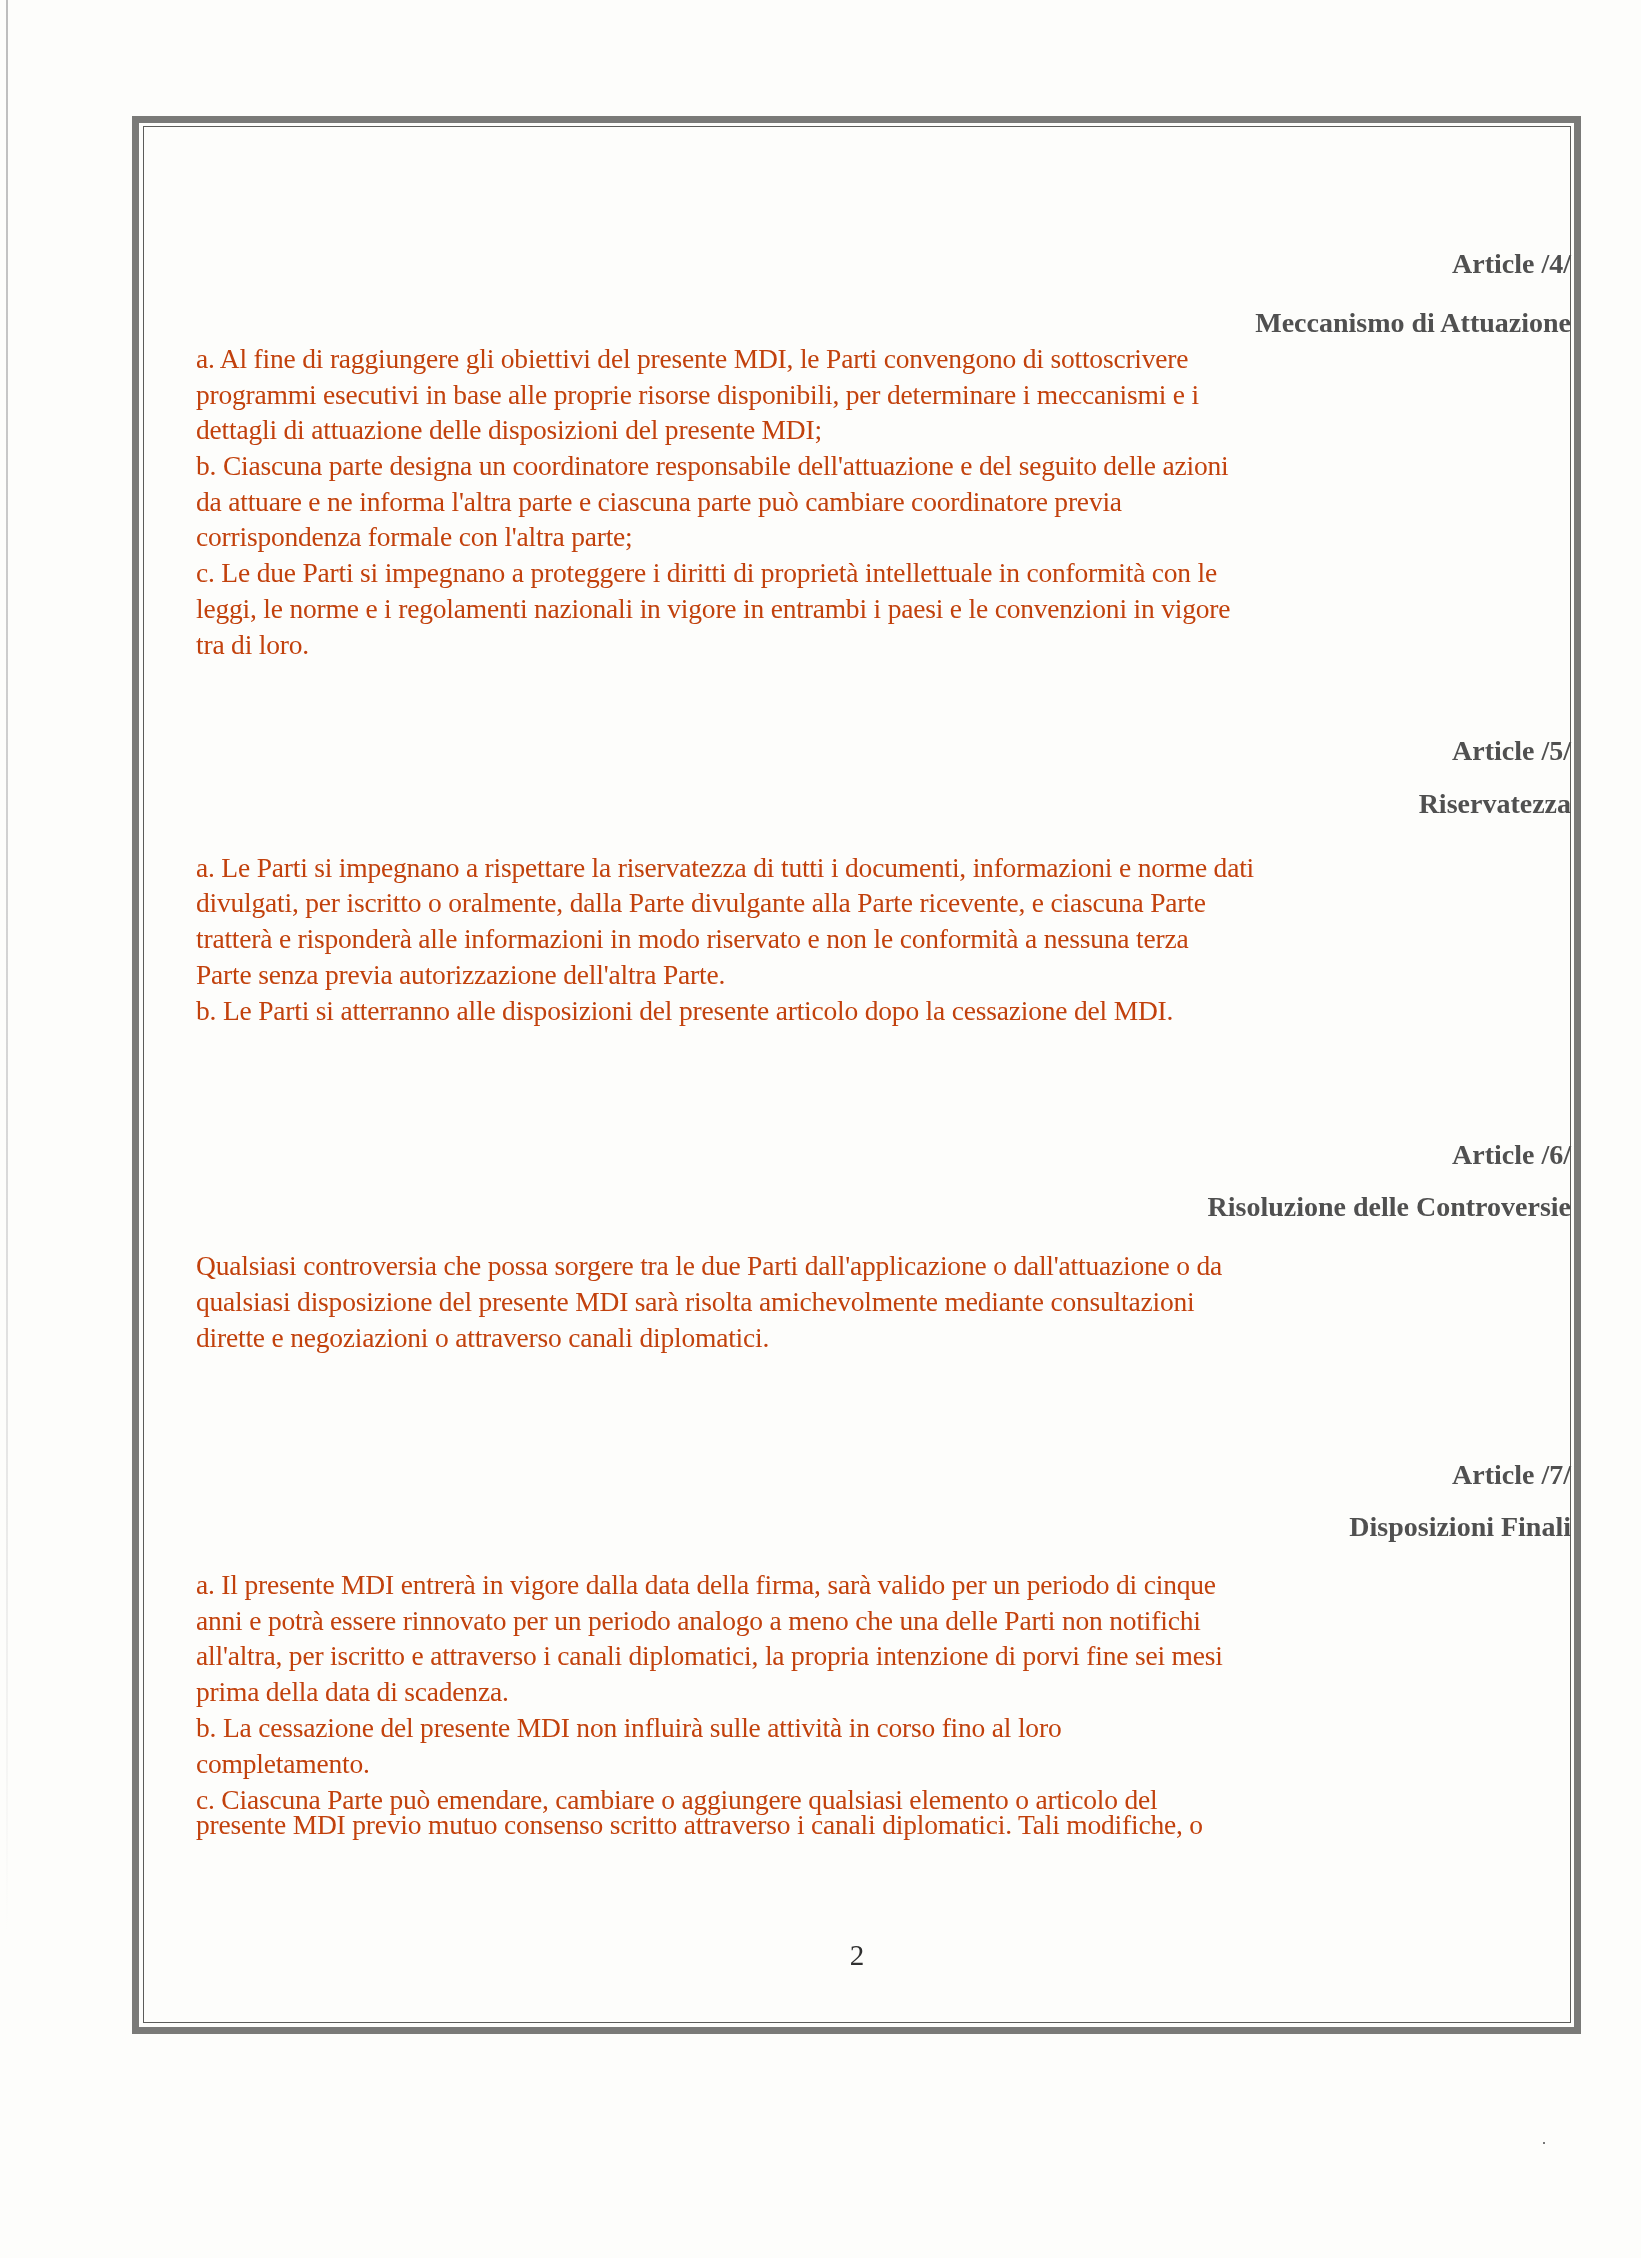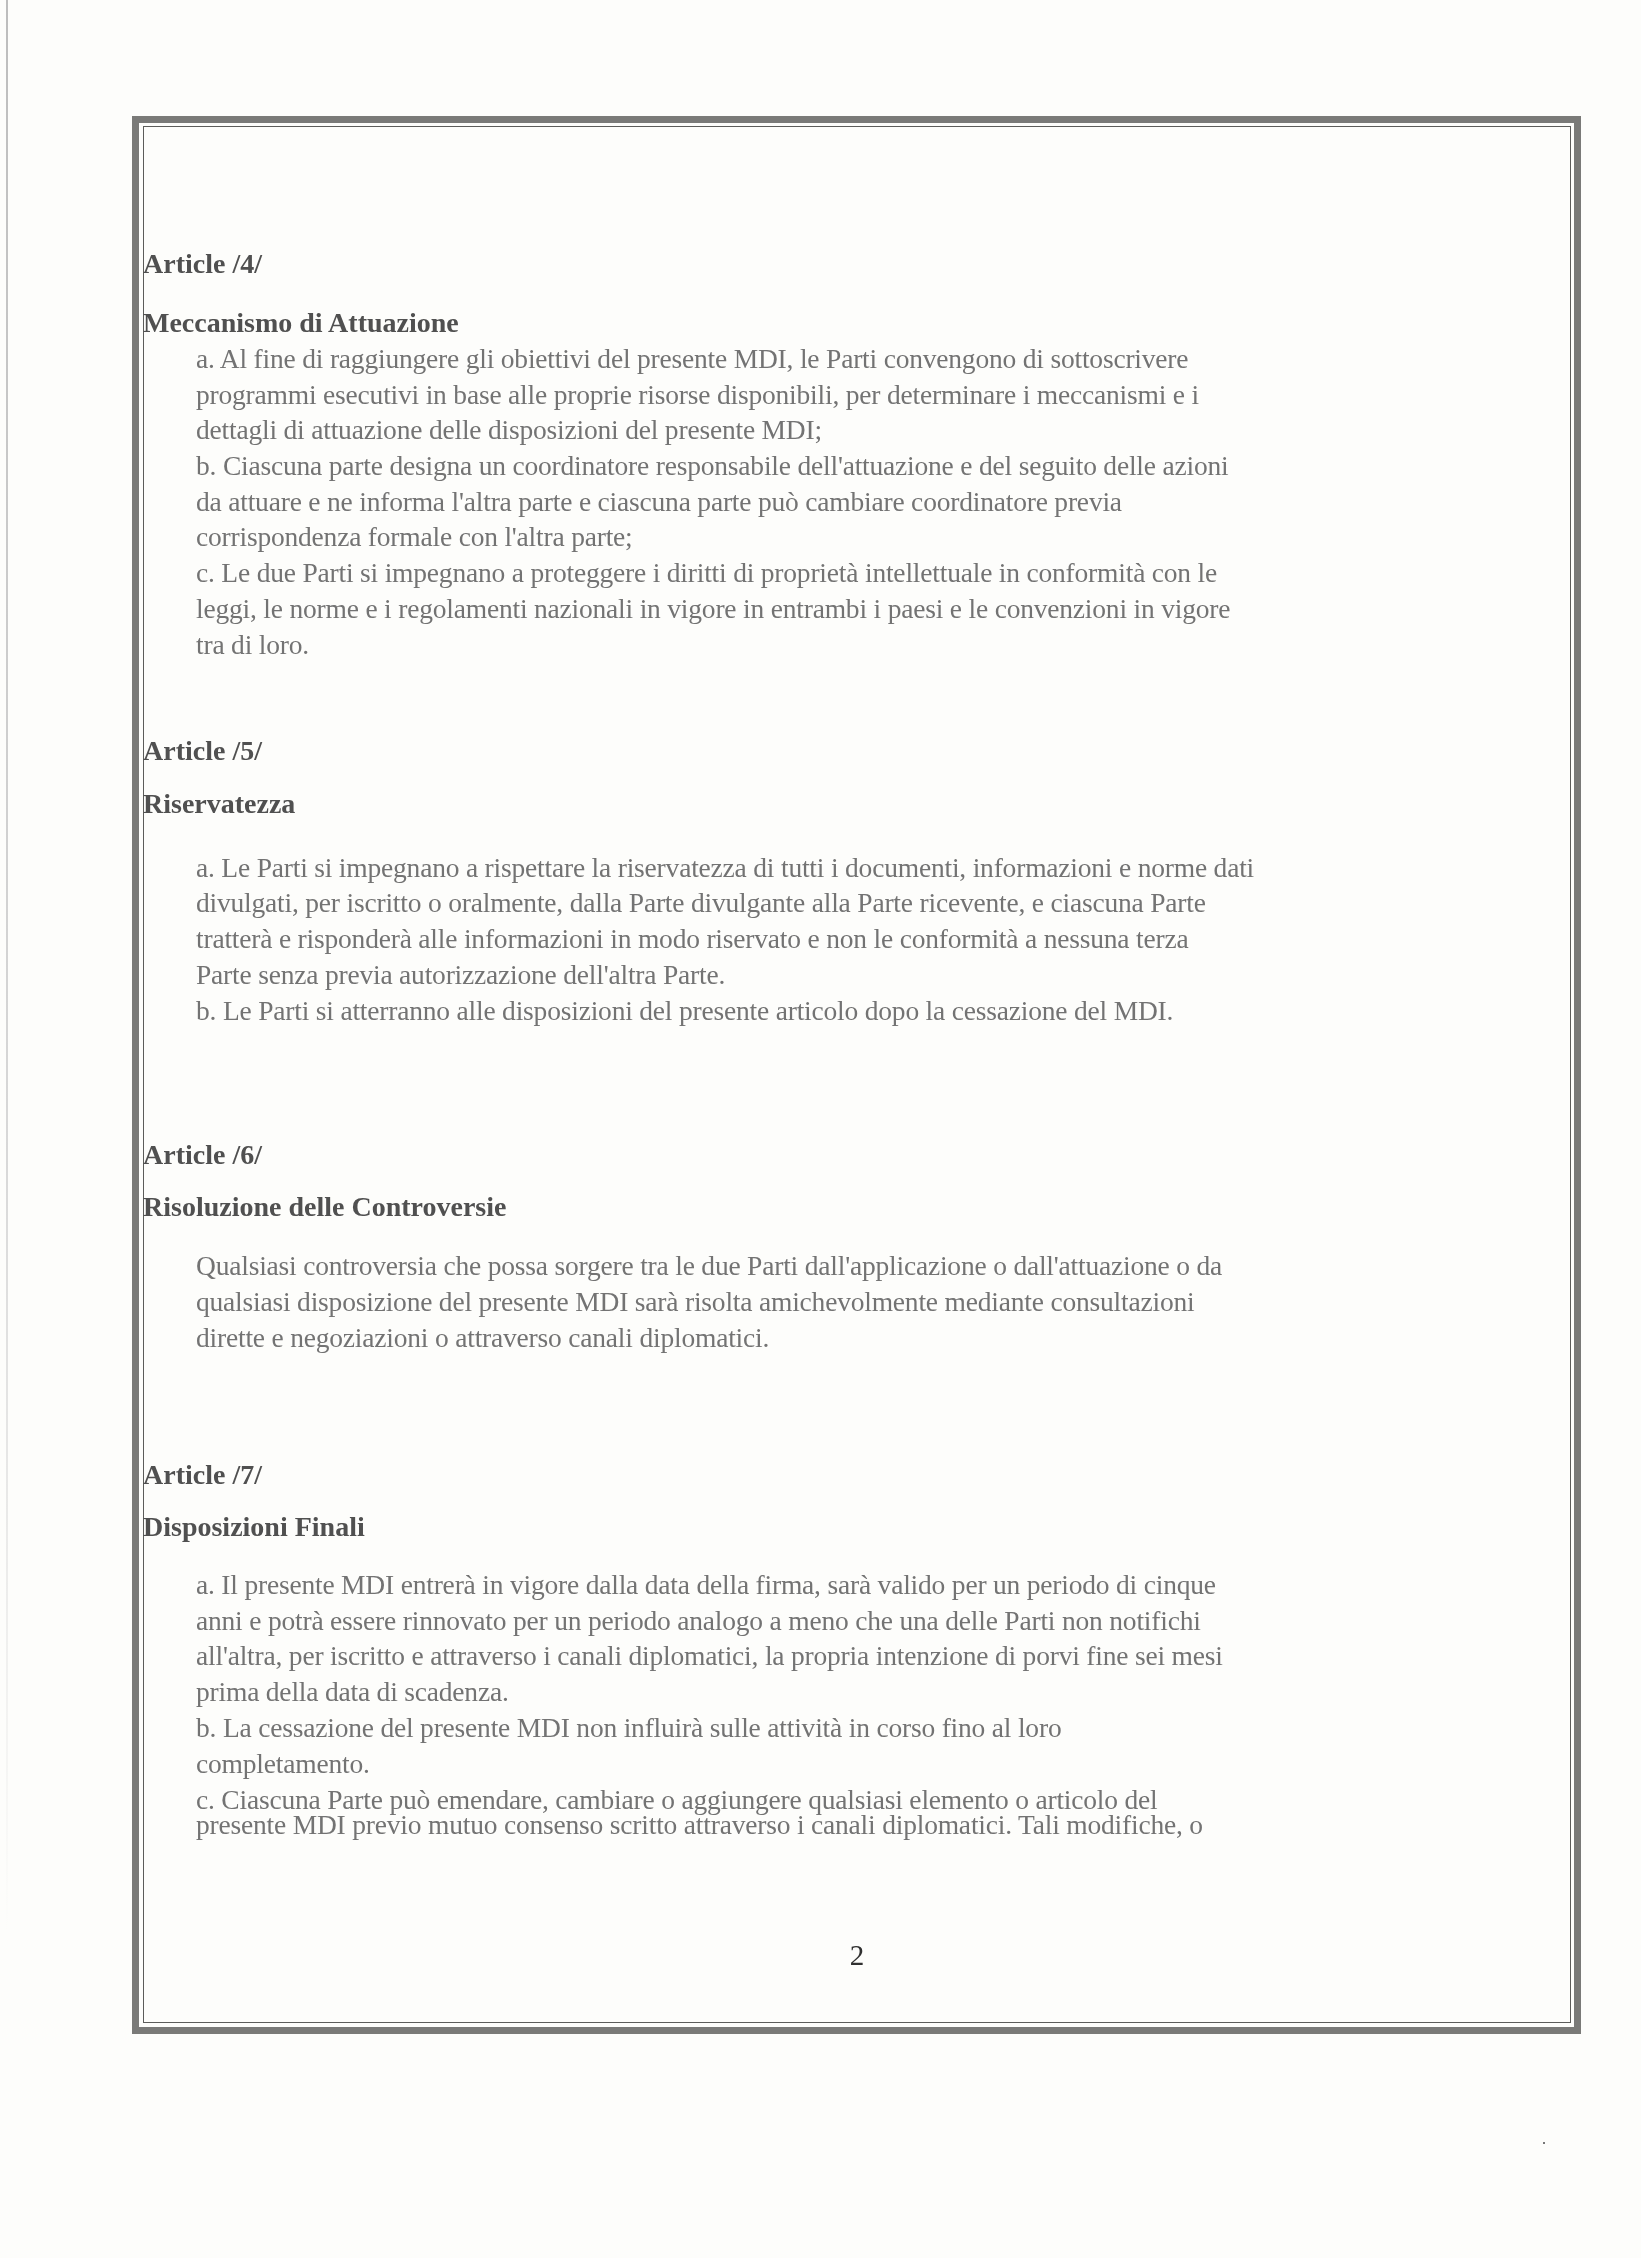--- a/index.html
+++ b/index.html
@@ -16,25 +16,25 @@
   .frame-outer {
     position: absolute; left: 132px; top: 116px; width: 1449px; height: 1918px;
     box-sizing: border-box; border: 7.7px solid #7a7a78;
   }
   .frame-inner {
     position: absolute; left: 143px; top: 126px; width: 1428px; height: 1897px;
     box-sizing: border-box; border: 1.9px solid #5c5c5a;
   }
   .line {
     position: absolute; left: 196px; white-space: nowrap;
-    font-size: 27.5px; line-height: 33px; color: #737373;
+    font-size: 27.5px; line-height: 33px; color: #c2410c;
     letter-spacing: -0.2px;
   }
   .heading {
-    position: absolute; left: 143px; width: 1428px; text-align: left;
+    position: absolute; left: 143px; width: 1428px; text-align: right;
     font-weight: bold; font-size: 28px; line-height: 33px; color: #505050;
   }
   .page-number {
     position: absolute; left: 143px; width: 1428px; text-align: center;
     font-size: 29px; line-height: 33px; color: #303030; top: 1939px;
   }
   .speck { position: absolute; left: 1543px; top: 2142px; width: 1.9px; height: 1.9px; background: #777; }
 </style>
 </head>
 <body>

